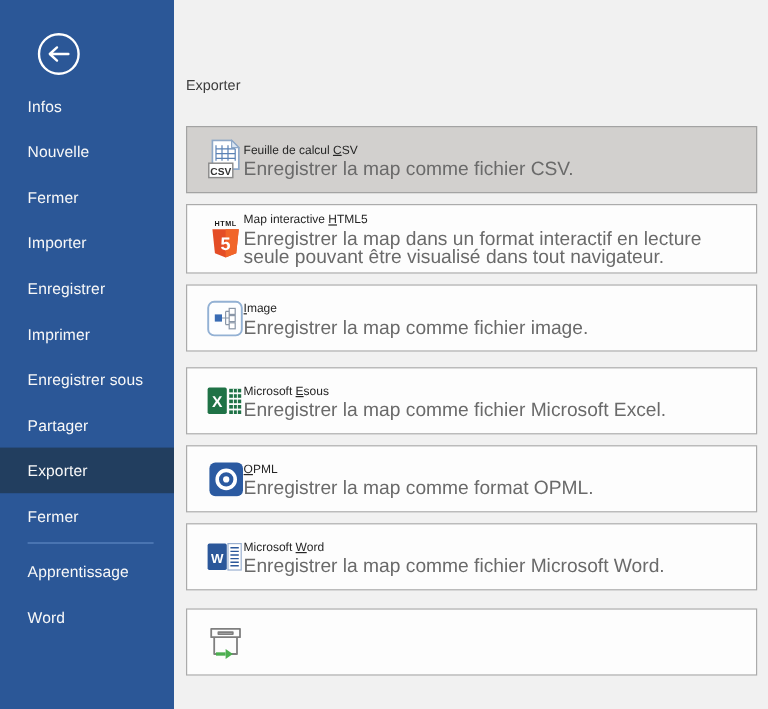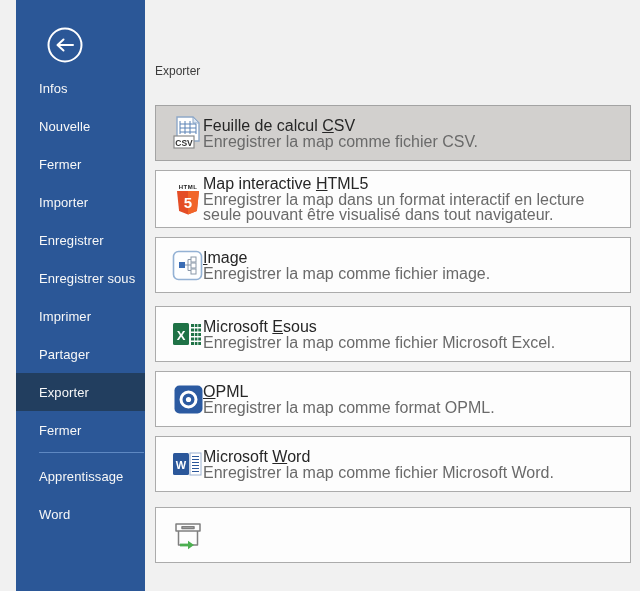--- a/index.html
+++ b/index.html
@@ -6,21 +6,21 @@
   body {
     width:640px; height:591px;
     font-family:"Liberation Sans", sans-serif;
     background:#F1F1F1;
     overflow:hidden;
     position:relative;
   }
 
   
   .sidebar {
-    position:absolute; left:16px; top:0;
+    position:absolute; left:0; top:0;
     width:145px; height:591px;
     background:#2B5797;
     color:#F8F8F8;
   }
   .back-btn {
     position:absolute; left:31px; top:27px;
     width:36px; height:36px;
     cursor:pointer;
   }
   .menu { position:absolute; top:69px; left:0; width:145px; }
@@ -67,21 +67,21 @@
   .card.selected { background:#D2D0CE; border-color:#A3A3A3; }
   .card.gap-lg { margin-top:13px; }
   .card.gap-xl { margin-top:15px; }
   .card:last-child { margin-bottom:0; }
   .card-icon {
     width:36px; min-width:36px; height:36px;
     display:flex; align-items:center; justify-content:flex-end;
   }
   .card-text { flex:1; }
   .card-title {
-    font-size:16px; line-height:16px;
+    font-size:10px; line-height:16px;
     color:#262626;
   }
   .accel { text-decoration:underline; }
   .card-desc {
     font-size:16px; line-height:15px;
     color:#6A6A6A;
   }
   svg { display:block; }
 </style>
 </head>
@@ -106,24 +106,24 @@
     <div class="menu-item">
         <span>Fermer</span>
       </div>
     <div class="menu-item">
         <span>Importer</span>
       </div>
     <div class="menu-item">
         <span>Enregistrer</span>
       </div>
     <div class="menu-item">
+        <span>Imprimer</span>
+      </div>
+    <div class="menu-item">
         <span>Enregistrer sous</span>
-      </div>
-    <div class="menu-item">
-        <span>Imprimer</span>
       </div>
     <div class="menu-item">
         <span>Partager</span>
       </div>
     <div class="menu-item active">
         <span>Exporter</span>
       </div>
     <div class="menu-item">
         <span>Fermer</span>
       </div>

